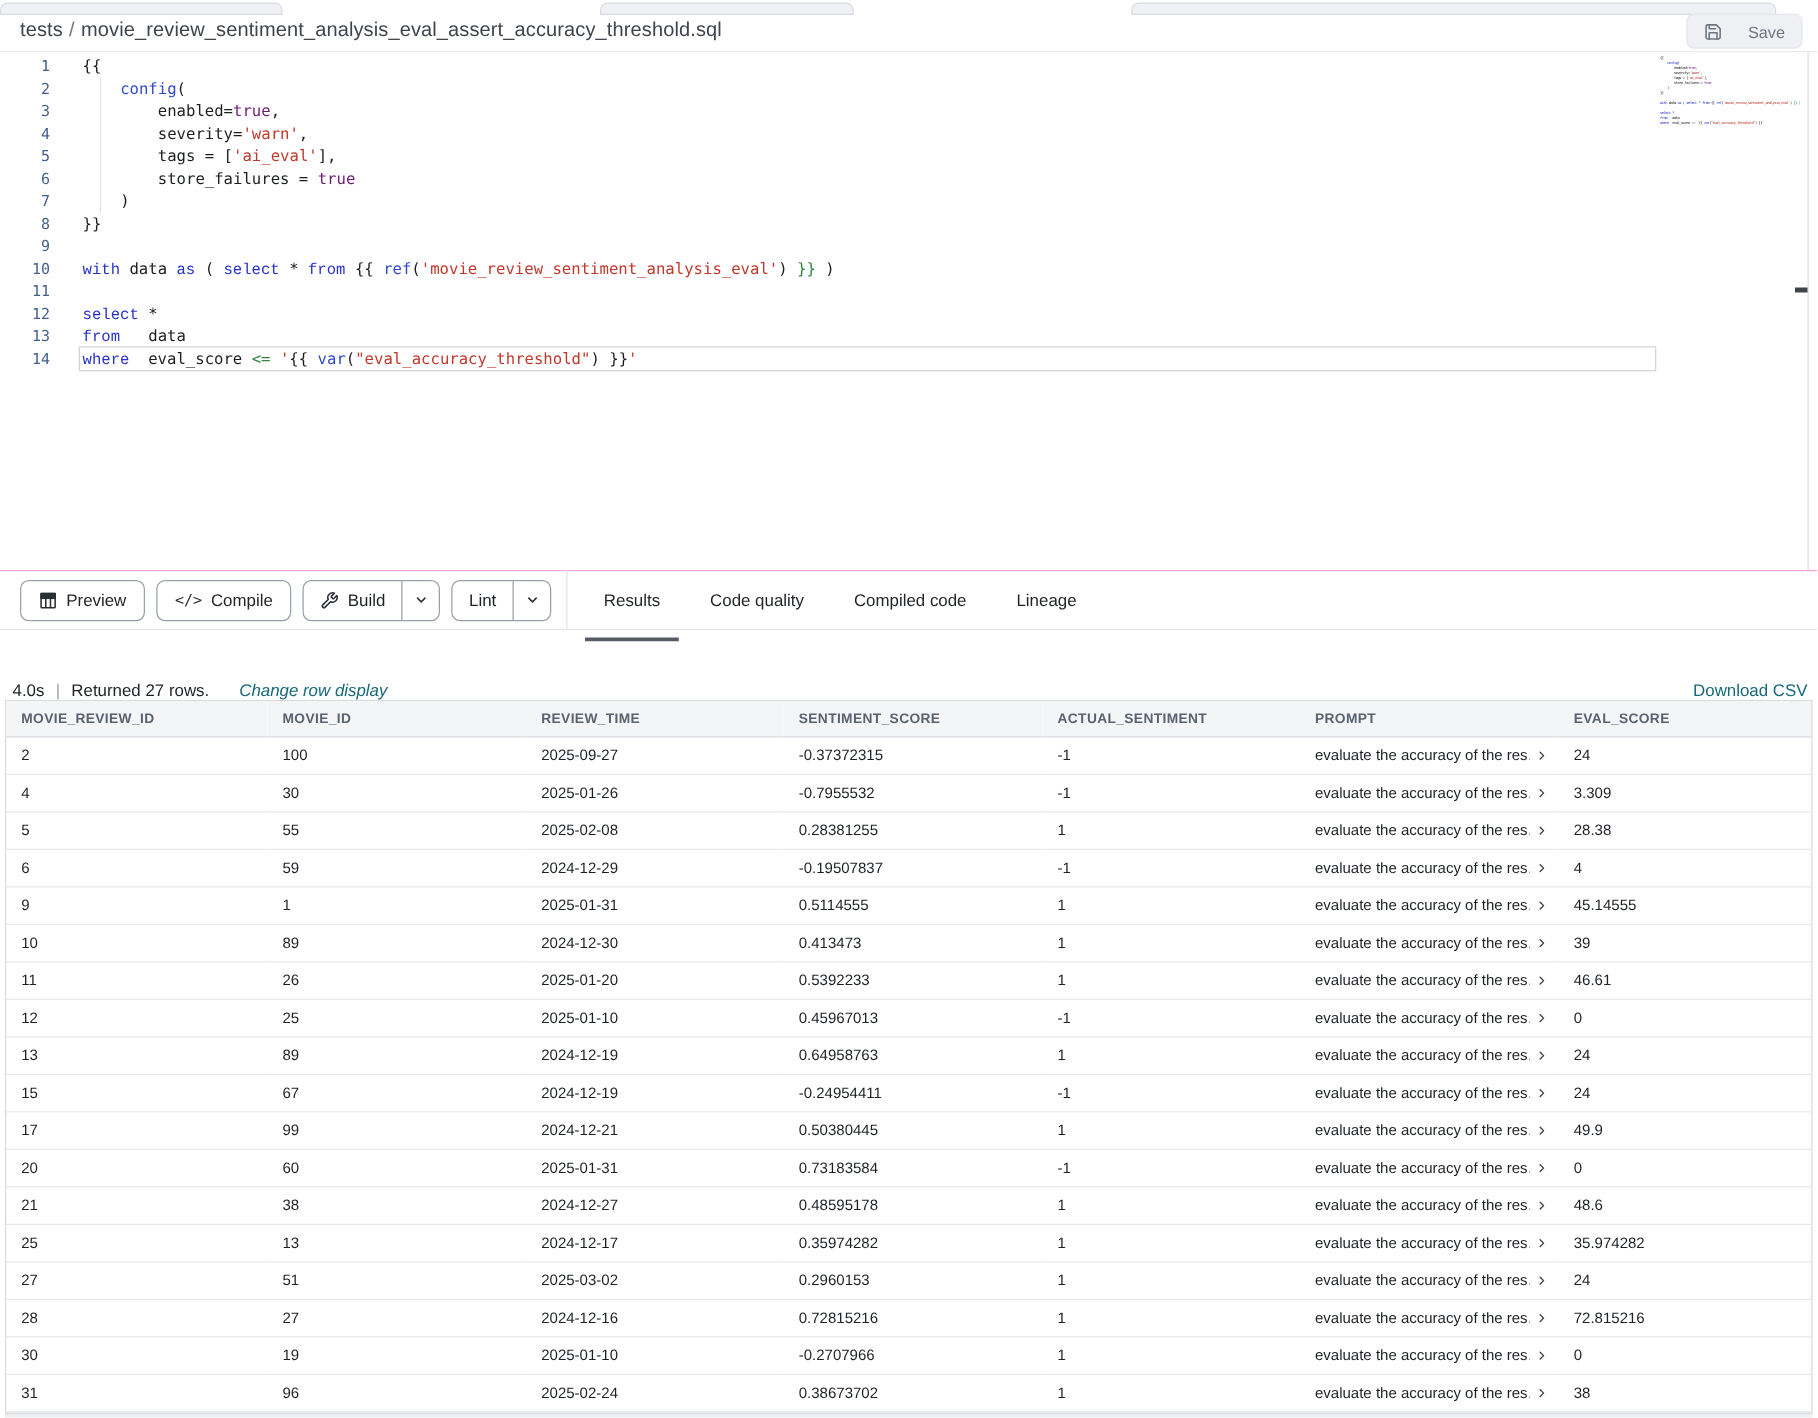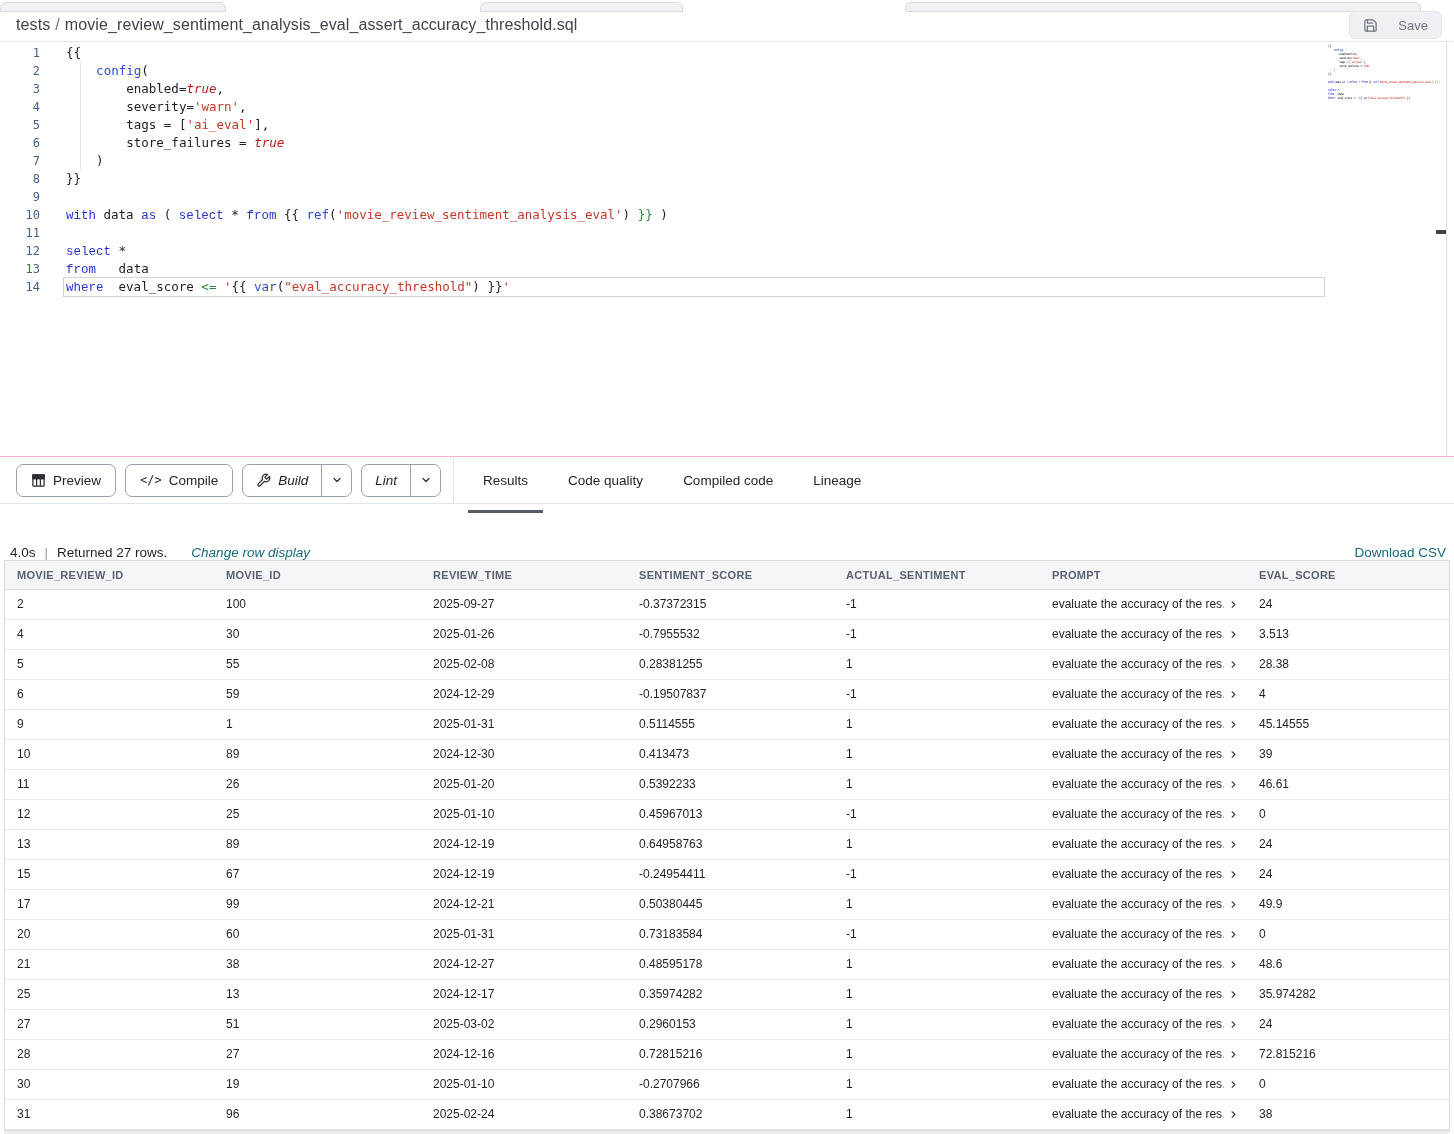--- a/index.html
+++ b/index.html
@@ -26,41 +26,41 @@
     font-size: 12.5px; line-height: 18px; white-space: pre; }
   .code-line { display: flex; height: 18px; position: relative; }
   .ln { width: 40px; text-align: right; color: #44608c; flex: 0 0 40px; font-size: 12px; }
   .lc { margin-left: 26px; position: relative; }
   .code-line.guide .lc::before { content: ""; position: absolute; left: 14px; top: 0;
     bottom: 0; width: 1px; background: #e2e4e8; }
   .code-line.active .lc { min-width: 1259px; }
   .code-line.active .lc::after { content: ""; position: absolute; left: -3px; top: -1px;
     right: 0; bottom: -1px; border: 1px solid #d0d3d9; pointer-events: none; }
   .t-p { color: #1c1e21; } .t-k { color: #2733c9; font-family: Liberation Mono, monospace; } .t-f { color: #2f4bcc; }
-  .t-s { color: #c0392b; } .t-a { color: #b91c1c; font-style: italic; } .t-o { color: #2e8540; }
+  .t-s { color: #c0392b; } .t-a { color: #701a75; } .t-o { color: #2e8540; }
   .t-g { color: #2e8540; }
 
   
   .minimap { position: absolute; top: 2px; right: 14px; width: 112px; overflow: hidden;
     font-family: "DejaVu Sans Mono", monospace; font-size: 3px; line-height: 4px;
     white-space: pre; letter-spacing: -0.4px; }
   .mm-line { height: 4px; }
   .editor-scrollbar { position: absolute; top: 0; right: 7px; width: 1px; height: 100%;
     background: #dcdee2; }
   .ruler-mark { position: absolute; top: 188px; right: 8px; width: 10px; height: 4px;
     background: #3f434a; }
 
   
   .toolbar { position: relative; height: 48px; border-top: 1px solid #f9a8d4;
     border-bottom: 1px solid #e4e5e9; display: flex; align-items: center; }
   .btn-group { display: flex; gap: 9px; padding-left: 16px; align-items: center; }
   .tb-btn { display: inline-flex; align-items: center; gap: 7px; height: 33px; padding: 0 14px;
     background: #fff; border: 1px solid #9aa0ab; border-radius: 7px; font-size: 13.5px;
     color: #23252b; cursor: pointer; }
-  .split { display: inline-flex; border: 1px solid #9aa0ab; border-radius: 7px; height: 33px; font-style: italic; }
+  .split { display: inline-flex; border: 1px solid #9aa0ab; border-radius: 7px; height: 33px; }
   .split .main { display: inline-flex; align-items: center; gap: 7px; padding: 0 13px;
     border-right: 1px solid #9aa0ab; cursor: pointer; font-size: 13.5px; }
   .split .caret { display: inline-flex; align-items: center; justify-content: center;
     width: 29px; cursor: pointer; }
   .tb-divider { width: 1px; height: 48px; background: #e4e5e9; margin-left: 12px; }
   .code-icon { font-family: "DejaVu Sans Mono", monospace; font-size: 12px; color: #2b2e33; }
 
   .tabs { display: flex; height: 64px; margin-left: 14px; }
   .tab { position: relative; display: flex; align-items: center; padding: 0 15px;
     font-size: 13.5px; color: #22252a; cursor: pointer; margin-right: 10px; }
@@ -232,21 +232,21 @@
           <td>
             <span class="prompt-cell">
               <span class="prompt-text">evaluate the accuracy of the res…</span>
               <span class="expander">
                 <svg width="11" height="11" viewBox="0 0 24 24" fill="none" stroke="#3c4049" stroke-width="2.4" stroke-linecap="round" stroke-linejoin="round">
                   <polyline points="9 18 15 12 9 6"></polyline>
                 </svg>
               </span>
             </span>
           </td>
-          <td>3.513</td>
+          <td>3.309</td>
         </tr>
         <tr>
           <td>5</td>
           <td>55</td>
           <td>2025-02-08</td>
           <td>0.28381255</td>
           <td>1</td>
           <td>
             <span class="prompt-cell">
               <span class="prompt-text">evaluate the accuracy of the res…</span>

